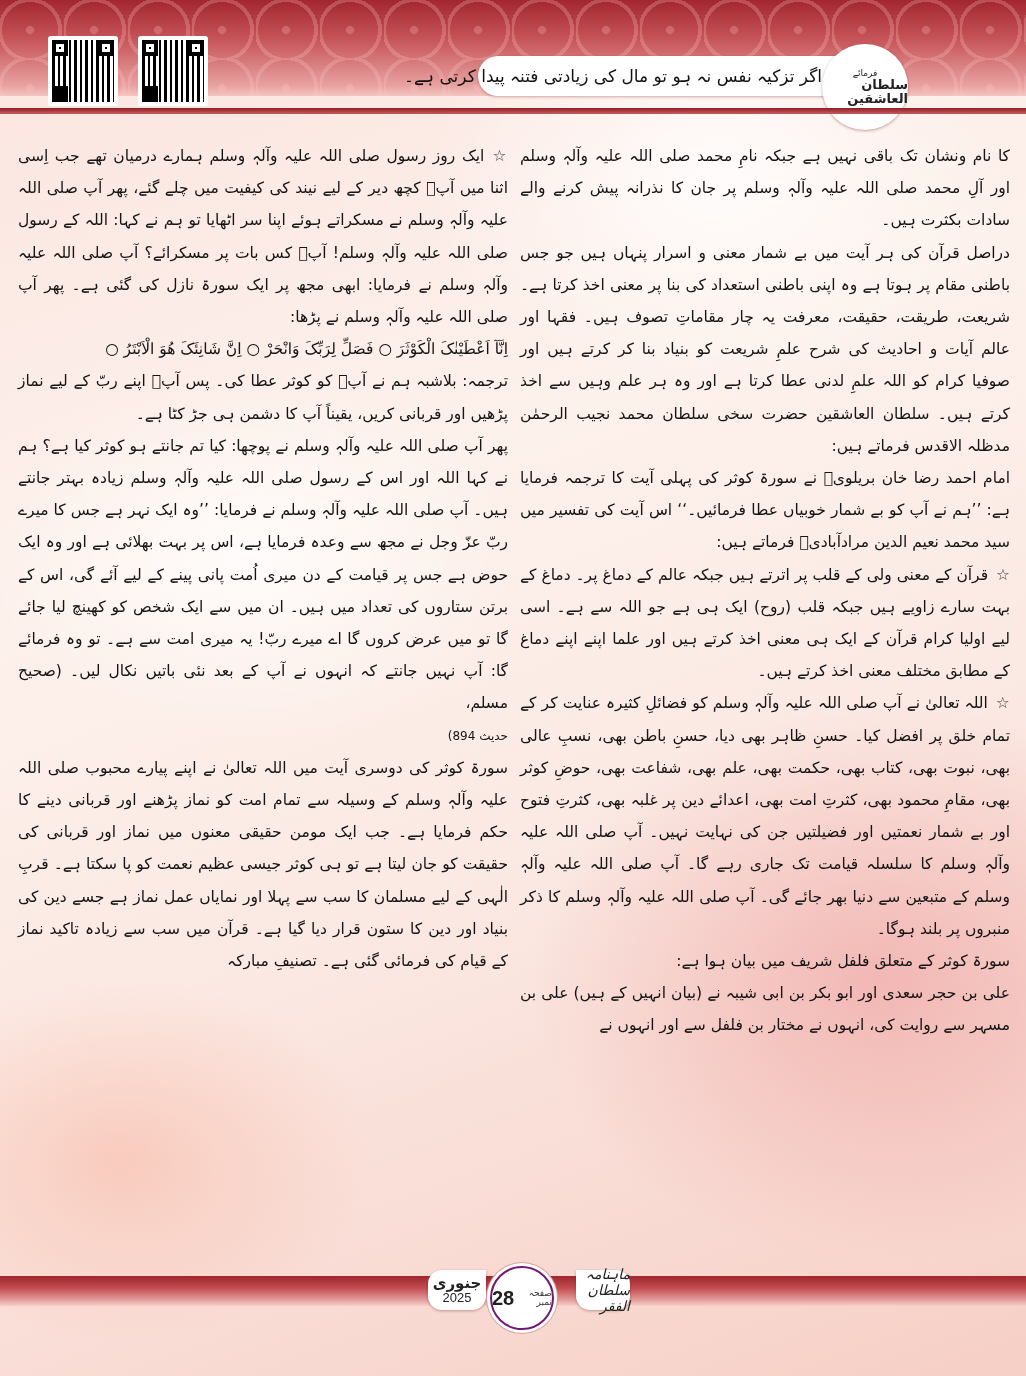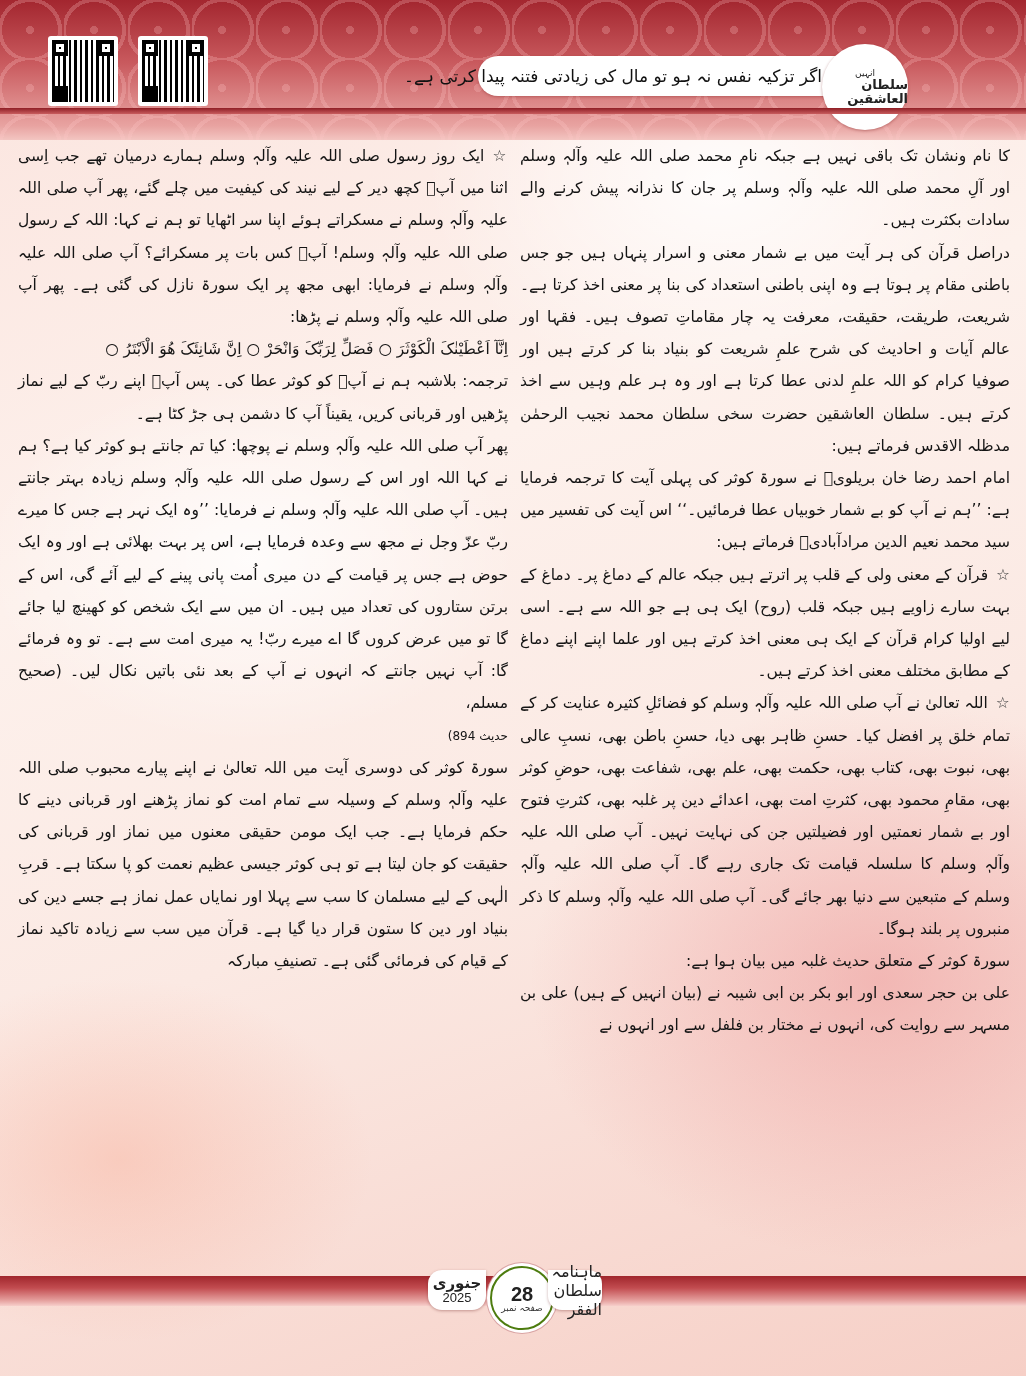--- a/index.html
+++ b/index.html
@@ -7,21 +7,21 @@
     width:1026px; height:1376px; position:relative; overflow:hidden;
     font-family:"DejaVu Sans", sans-serif;
     background:
       radial-gradient(ellipse 420px 300px at 720px 180px, rgba(255,255,255,0.85), rgba(255,255,255,0) 70%),
       radial-gradient(ellipse 380px 260px at 250px 560px, rgba(255,255,255,0.8), rgba(255,255,255,0) 70%),
       radial-gradient(ellipse 500px 400px at 880px 980px, rgba(236,150,150,0.55), rgba(236,150,150,0) 70%),
       radial-gradient(ellipse 360px 260px at 120px 1160px, rgba(248,180,160,0.5), rgba(248,180,160,0) 70%),
       linear-gradient(160deg, #fbe4de 0%, #fdf1ec 35%, #fbe9e3 60%, #f6cfc6 100%);
   }
   .header {
-    position:absolute; left:0; top:0; width:1026px; height:140px;
+    position:absolute; left:0; top:0; width:1026px; height:96px;
     background:
       repeating-radial-gradient(circle at 30px 30px, rgba(255,200,200,0.25) 0 4px, rgba(255,200,200,0) 4px 28px),
       linear-gradient(180deg, #a3262f 0%, #c95a5e 45%, #e8a3a1 90%, #f3c5c1 100%);
     background-size: 64px 58px, 100% 100%;
   }
   .header-rule {
     position:absolute; left:0; top:108px; width:1026px; height:6px;
     background:linear-gradient(180deg,#8f1e25,#c85c5e);
   }
   .qr {
@@ -74,58 +74,58 @@
     background:linear-gradient(180deg,#a0262c 0%, #c24c50 40%, #e49d9b 80%, #f7cfcb 100%);
   }
   .footer-tab {
     position:absolute; top:1270px; height:40px; background:#fff;
     box-shadow:0 1px 3px rgba(100,20,20,0.35); display:flex; align-items:center; justify-content:center;
     direction:rtl; color:#222;
   }
   .footer-tab.date { left:428px; width:58px; border-radius:14px 0 14px 14px; flex-direction:column; line-height:1; }
   .footer-tab.date .m { font-size:15px;font-weight:bold; }
   .footer-tab.date .y { font-size:13px; font-weight:normal; font-family:"Liberation Sans", sans-serif; }
-  .footer-tab.logo { left:548px; width:54px; border-radius:0 14px 14px 14px; font-size:16px; }
+  .footer-tab.logo { left:576px; width:54px; border-radius:0 14px 14px 14px; font-size:14px; font-style:italic; }
   .page-circle {
     position:absolute; left:490px; top:1266px; width:60px; height:60px; border-radius:50%;
-    background:#fff; border:2px solid #4d7c0f; box-shadow:0 0 0 3px #fff, 0 0 0 4px #d9a3a3;
-    display:flex; flex-direction:column; align-items:center; justify-content:center; line-height:1;
+    background:#fff; border:2px solid #701a75; box-shadow:0 0 0 3px #fff, 0 0 0 4px #d9a3a3;
+    display:flex; flex-direction:row; align-items:center; justify-content:center; line-height:1;
   }
   .page-circle .num { font-family:"Liberation Sans", sans-serif; font-weight:bold; font-size:20px; color:#222; }
   .page-circle .lbl { font-size:9px; direction:rtl; color:#333; }
 </style>
 </head>
 <body>
 
 <div class="header">
   <div class="qr" style="left:48px;">
       <div class="grid"></div>
     </div>
   <div class="qr" style="left:138px;">
       <div class="grid"></div>
     </div>
 
   <div class="quote-pill">
     <span class="quote-text">اگر تزکیہ نفس نہ ہو تو مال کی زیادتی فتنہ پیدا کرتی ہے۔</span>
   </div>
   <div class="badge-circle">
-    <span class="small">انہیں</span>
+    <span class="small">فرمائے</span>
     <span class="big">سلطان العاشقین</span>
   </div>
   <div class="header-rule"></div>
 </div>
 
 <div class="columns">
   <div class="col col-right">
     <p>کا نام ونشان تک باقی نہیں ہے جبکہ نامِ محمد صلی اللہ علیہ وآلہٖ وسلم اور آلِ محمد صلی اللہ علیہ وآلہٖ وسلم پر جان کا نذرانہ پیش کرنے والے سادات بکثرت ہیں۔</p>
     <p>دراصل قرآن کی ہر آیت میں بے شمار معنی و اسرار پنہاں ہیں جو جس باطنی مقام پر ہوتا ہے وہ اپنی باطنی استعداد کی بنا پر معنی اخذ کرتا ہے۔ شریعت، طریقت، حقیقت، معرفت یہ چار مقاماتِ تصوف ہیں۔ فقہا اور عالم آیات و احادیث کی شرح علمِ شریعت کو بنیاد بنا کر کرتے ہیں اور صوفیا کرام کو اللہ علمِ لدنی عطا کرتا ہے اور وہ ہر علم وہیں سے اخذ کرتے ہیں۔ سلطان العاشقین حضرت سخی سلطان محمد نجیب الرحمٰن مدظلہ الاقدس فرماتے ہیں:</p>
     <p>امام احمد رضا خان بریلویؒ نے سورۃ کوثر کی پہلی آیت کا ترجمہ فرمایا ہے: ’’ہم نے آپ کو بے شمار خوبیاں عطا فرمائیں۔‘‘ اس آیت کی تفسیر میں سید محمد نعیم الدین مرادآبادیؒ فرماتے ہیں:</p>
     <p><span class="star">☆</span><span>قرآن کے معنی ولی کے قلب پر اترتے ہیں جبکہ عالم کے دماغ پر۔ دماغ کے بہت سارے زاویے ہیں جبکہ قلب (روح) ایک ہی ہے جو اللہ سے ہے۔ اسی لیے اولیا کرام قرآن کے ایک ہی معنی اخذ کرتے ہیں اور علما اپنے اپنے دماغ کے مطابق مختلف معنی اخذ کرتے ہیں۔</span></p>
     <p><span class="star">☆</span><span>اللہ تعالیٰ نے آپ صلی اللہ علیہ وآلہٖ وسلم کو فضائلِ کثیرہ عنایت کر کے تمام خلق پر افضل کیا۔ حسنِ ظاہر بھی دیا، حسنِ باطن بھی، نسبِ عالی بھی، نبوت بھی، کتاب بھی، حکمت بھی، علم بھی، شفاعت بھی، حوضِ کوثر بھی، مقامِ محمود بھی، کثرتِ امت بھی، اعدائے دین پر غلبہ بھی، کثرتِ فتوح اور بے شمار نعمتیں اور فضیلتیں جن کی نہایت نہیں۔ آپ صلی اللہ علیہ وآلہٖ وسلم کا سلسلہ قیامت تک جاری رہے گا۔ آپ صلی اللہ علیہ وآلہٖ وسلم کے متبعین سے دنیا بھر جائے گی۔ آپ صلی اللہ علیہ وآلہٖ وسلم کا ذکر منبروں پر بلند ہوگا۔</span></p>
-    <p>سورۃ کوثر کے متعلق حدیث غلبہ میں بیان ہوا ہے:</p>
+    <p>سورۃ کوثر کے متعلق فلفل شریف میں بیان ہوا ہے:</p>
     <p>علی بن حجر سعدی اور ابو بکر بن ابی شیبہ نے (بیان انہیں کے ہیں) علی بن مسہر سے روایت کی، انہوں نے مختار بن فلفل سے اور انہوں نے</p>
   </div>
 
   <div class="col col-left">
     <p><span class="star">☆</span><span>ایک روز رسول صلی اللہ علیہ وآلہٖ وسلم ہمارے درمیان تھے جب اِسی اثنا میں آپؐ کچھ دیر کے لیے نیند کی کیفیت میں چلے گئے، پھر آپ صلی اللہ علیہ وآلہٖ وسلم نے مسکراتے ہوئے اپنا سر اٹھایا تو ہم نے کہا: اللہ کے رسول صلی اللہ علیہ وآلہٖ وسلم! آپؐ کس بات پر مسکرائے؟ آپ صلی اللہ علیہ وآلہٖ وسلم نے فرمایا: ابھی مجھ پر ایک سورۃ نازل کی گئی ہے۔ پھر آپ صلی اللہ علیہ وآلہٖ وسلم نے پڑھا:</span></p>
     <p class="arabic-verse">اِنَّآ اَعْطَیْنٰکَ الْکَوْثَرَ ○ فَصَلِّ لِرَبِّکَ وَانْحَرْ ○ اِنَّ شَانِئَکَ ھُوَ الْاَبْتَرُ ○</p>
     <p>ترجمہ: بلاشبہ ہم نے آپؐ کو کوثر عطا کی۔ پس آپؐ اپنے ربّ کے لیے نماز پڑھیں اور قربانی کریں، یقیناً آپ کا دشمن ہی جڑ کٹا ہے۔</p>
     <p>پھر آپ صلی اللہ علیہ وآلہٖ وسلم نے پوچھا: کیا تم جانتے ہو کوثر کیا ہے؟ ہم نے کہا اللہ اور اس کے رسول صلی اللہ علیہ وآلہٖ وسلم زیادہ بہتر جانتے ہیں۔ آپ صلی اللہ علیہ وآلہٖ وسلم نے فرمایا: ’’وہ ایک نہر ہے جس کا میرے ربّ عزّ وجل نے مجھ سے وعدہ فرمایا ہے، اس پر بہت بھلائی ہے اور وہ ایک حوض ہے جس پر قیامت کے دن میری اُمت پانی پینے کے لیے آئے گی، اس کے برتن ستاروں کی تعداد میں ہیں۔ ان میں سے ایک شخص کو کھینچ لیا جائے گا تو میں عرض کروں گا اے میرے ربّ! یہ میری امت سے ہے۔ تو وہ فرمائے گا: آپ نہیں جانتے کہ انہوں نے آپ کے بعد نئی باتیں نکال لیں۔ (صحیح مسلم،</p>
     <p class="ref-small">حدیث 894)</p>
     <p>سورۃ کوثر کی دوسری آیت میں اللہ تعالیٰ نے اپنے پیارے محبوب صلی اللہ علیہ وآلہٖ وسلم کے وسیلہ سے تمام امت کو نماز پڑھنے اور قربانی دینے کا حکم فرمایا ہے۔ جب ایک مومن حقیقی معنوں میں نماز اور قربانی کی حقیقت کو جان لیتا ہے تو ہی کوثر جیسی عظیم نعمت کو پا سکتا ہے۔ قربِ الٰہی کے لیے مسلمان کا سب سے پہلا اور نمایاں عمل نماز ہے جسے دین کی بنیاد اور دین کا ستون قرار دیا گیا ہے۔ قرآن میں سب سے زیادہ تاکید نماز کے قیام کی فرمائی گئی ہے۔ تصنیفِ مبارکہ</p>

